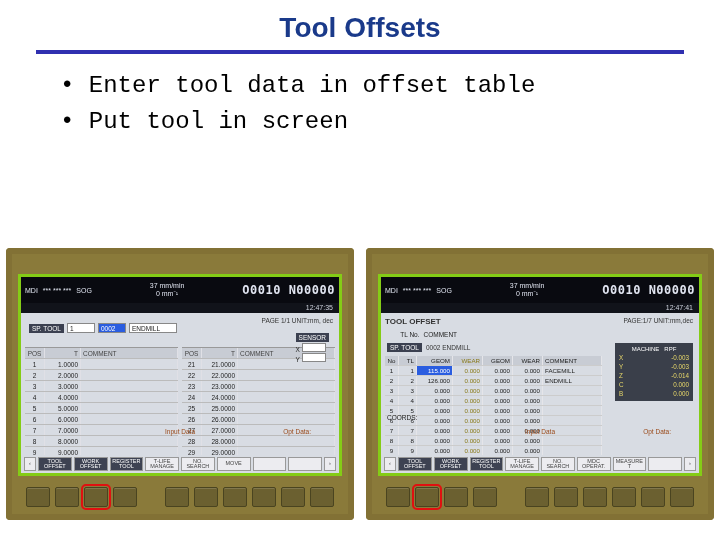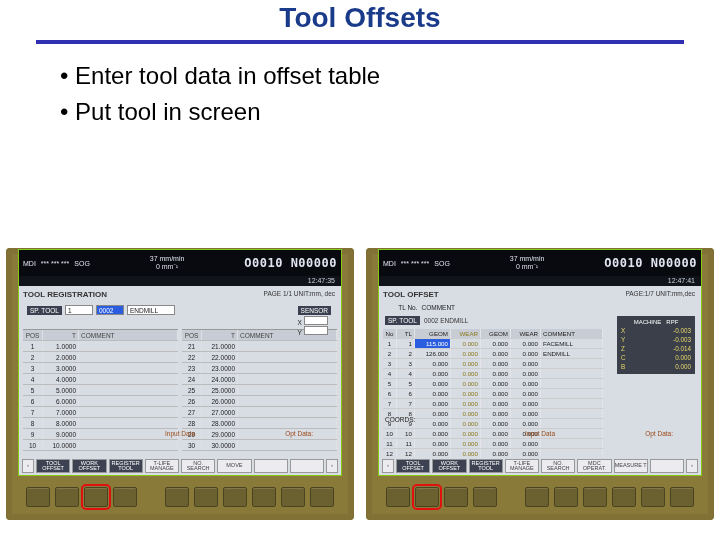--- a/index.html
+++ b/index.html
@@ -13,40 +13,41 @@
   .slide {
     width: 720px;
     height: 540px;
     position: relative;
   }
   .title {
     text-align: center;
     font-size: 28px;
     font-weight: bold;
     color: #1a3a8a;
-    padding-top: 2px;
+    padding-top: 12px;
     padding-bottom: 6px;
   }
   .title-rule {
     height: 4px;
     background: #3030b0;
     margin: 0 36px 16px 36px;
   }
   .bullets {
     font-size: 24px;
     color: #000;
     margin-left: 60px;
     margin-right: 40px;
     line-height: 1.35;
   }
   .bullets li {
     list-style: none;
     text-indent: -22px;
     padding-left: 22px;
     margin-bottom: 4px;
+    font-family: Liberation Mono, monospace;
   }
   .bullets li::before {
     content: "• ";
   }
   .screenshots {
     position: absolute;
     left: 0;
     right: 0;
     top: 248px;
     display: flex;
@@ -57,25 +58,25 @@
     width: 348px;
     height: 272px;
     background: #8a7a3a;
     border-radius: 4px;
     position: relative;
     display: flex;
     flex-direction: column;
     box-shadow: inset 0 0 0 6px #827135;
   }
   .crt {
-    margin: 1px 12px 0 12px;
+    margin: 26px 12px 0 12px;
     flex: 1;
     background: #1a1d25;
     position: relative;
-    border: 1px solid #84cc16;
+    border: 3px solid #84cc16;
     overflow: hidden;
   }
   .crt-top {
     height: 26px;
     background: #090a10;
     display: flex;
     align-items: center;
     justify-content: space-between;
     padding: 0 4px;
     font-size: 8px;
@@ -207,21 +208,20 @@
           </div>
           <div class="mid">
             <div>37 mm/min</div>
             <div>0 mm⁻¹</div>
           </div>
           <div class="right">O0010 N00000</div>
         </div>
         <div class="crt-sub">12:47:35</div>
 
         <div class="crt-body">
-          <div class="section-title">TOOL REGISTRATION</div>
           <div class="page-note">PAGE 1/1 UNIT:mm, dec</div>
 
           <div class="reg-header">
             <span class="lbl">SP. TOOL</span>
             <span class="fld">1</span>
             <span class="fld sel">0002</span>
             <span class="fld" style="width:48px">ENDMILL</span>
           </div>
 
           <div class="sensor-box">

